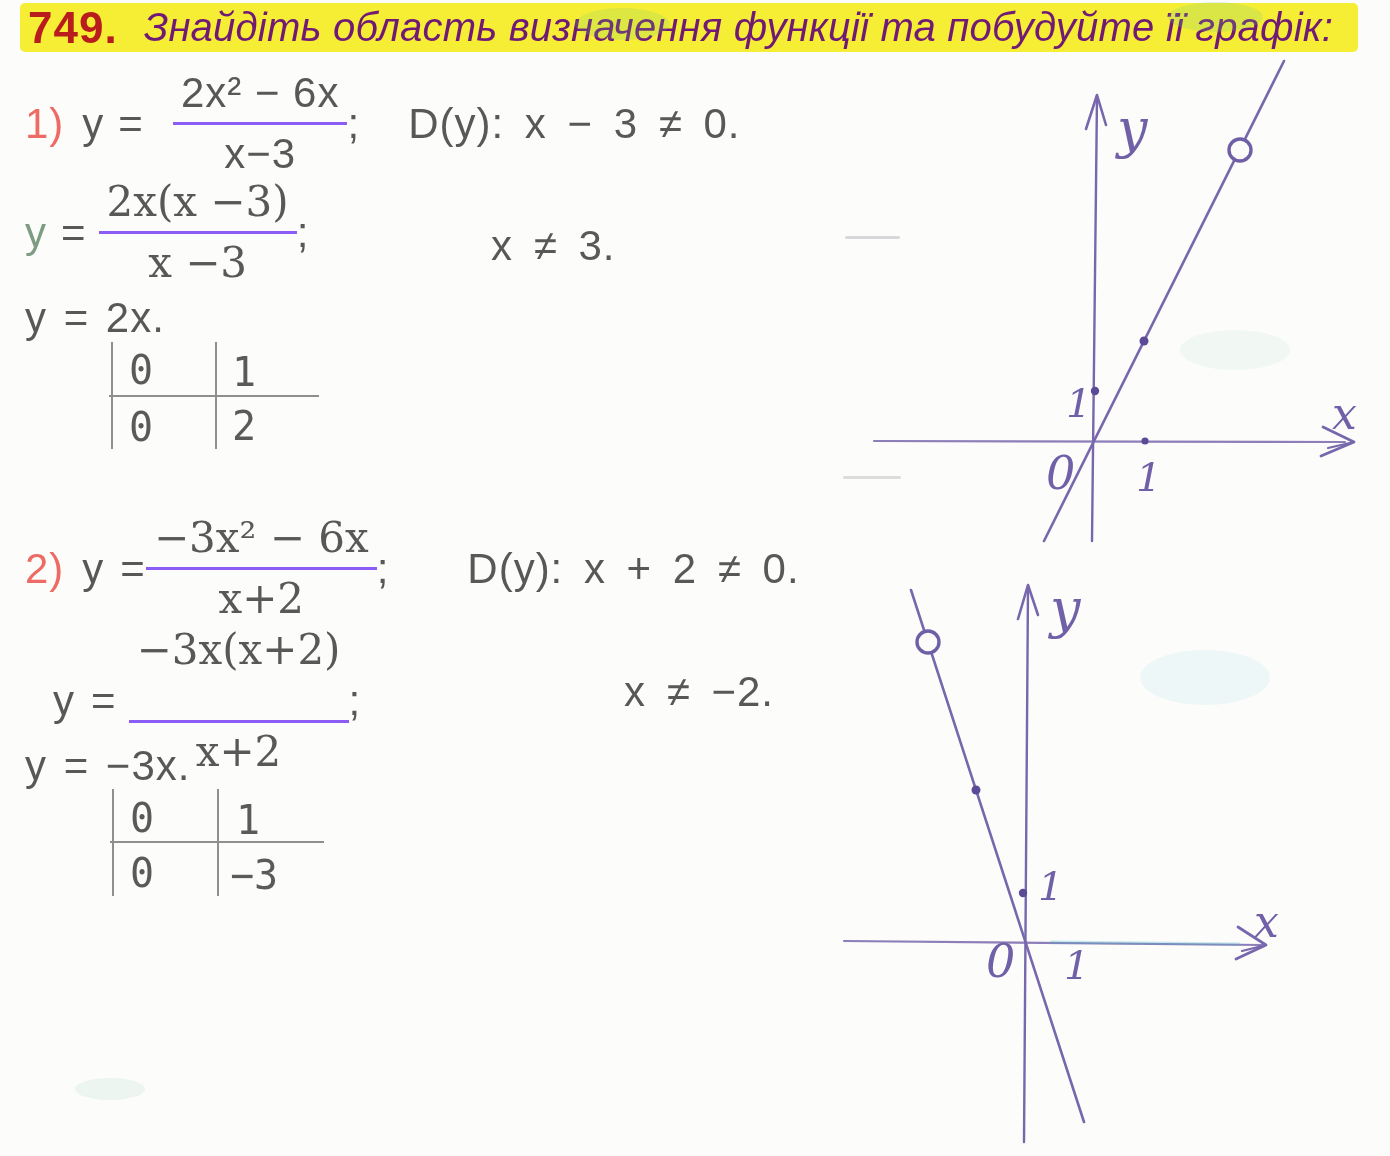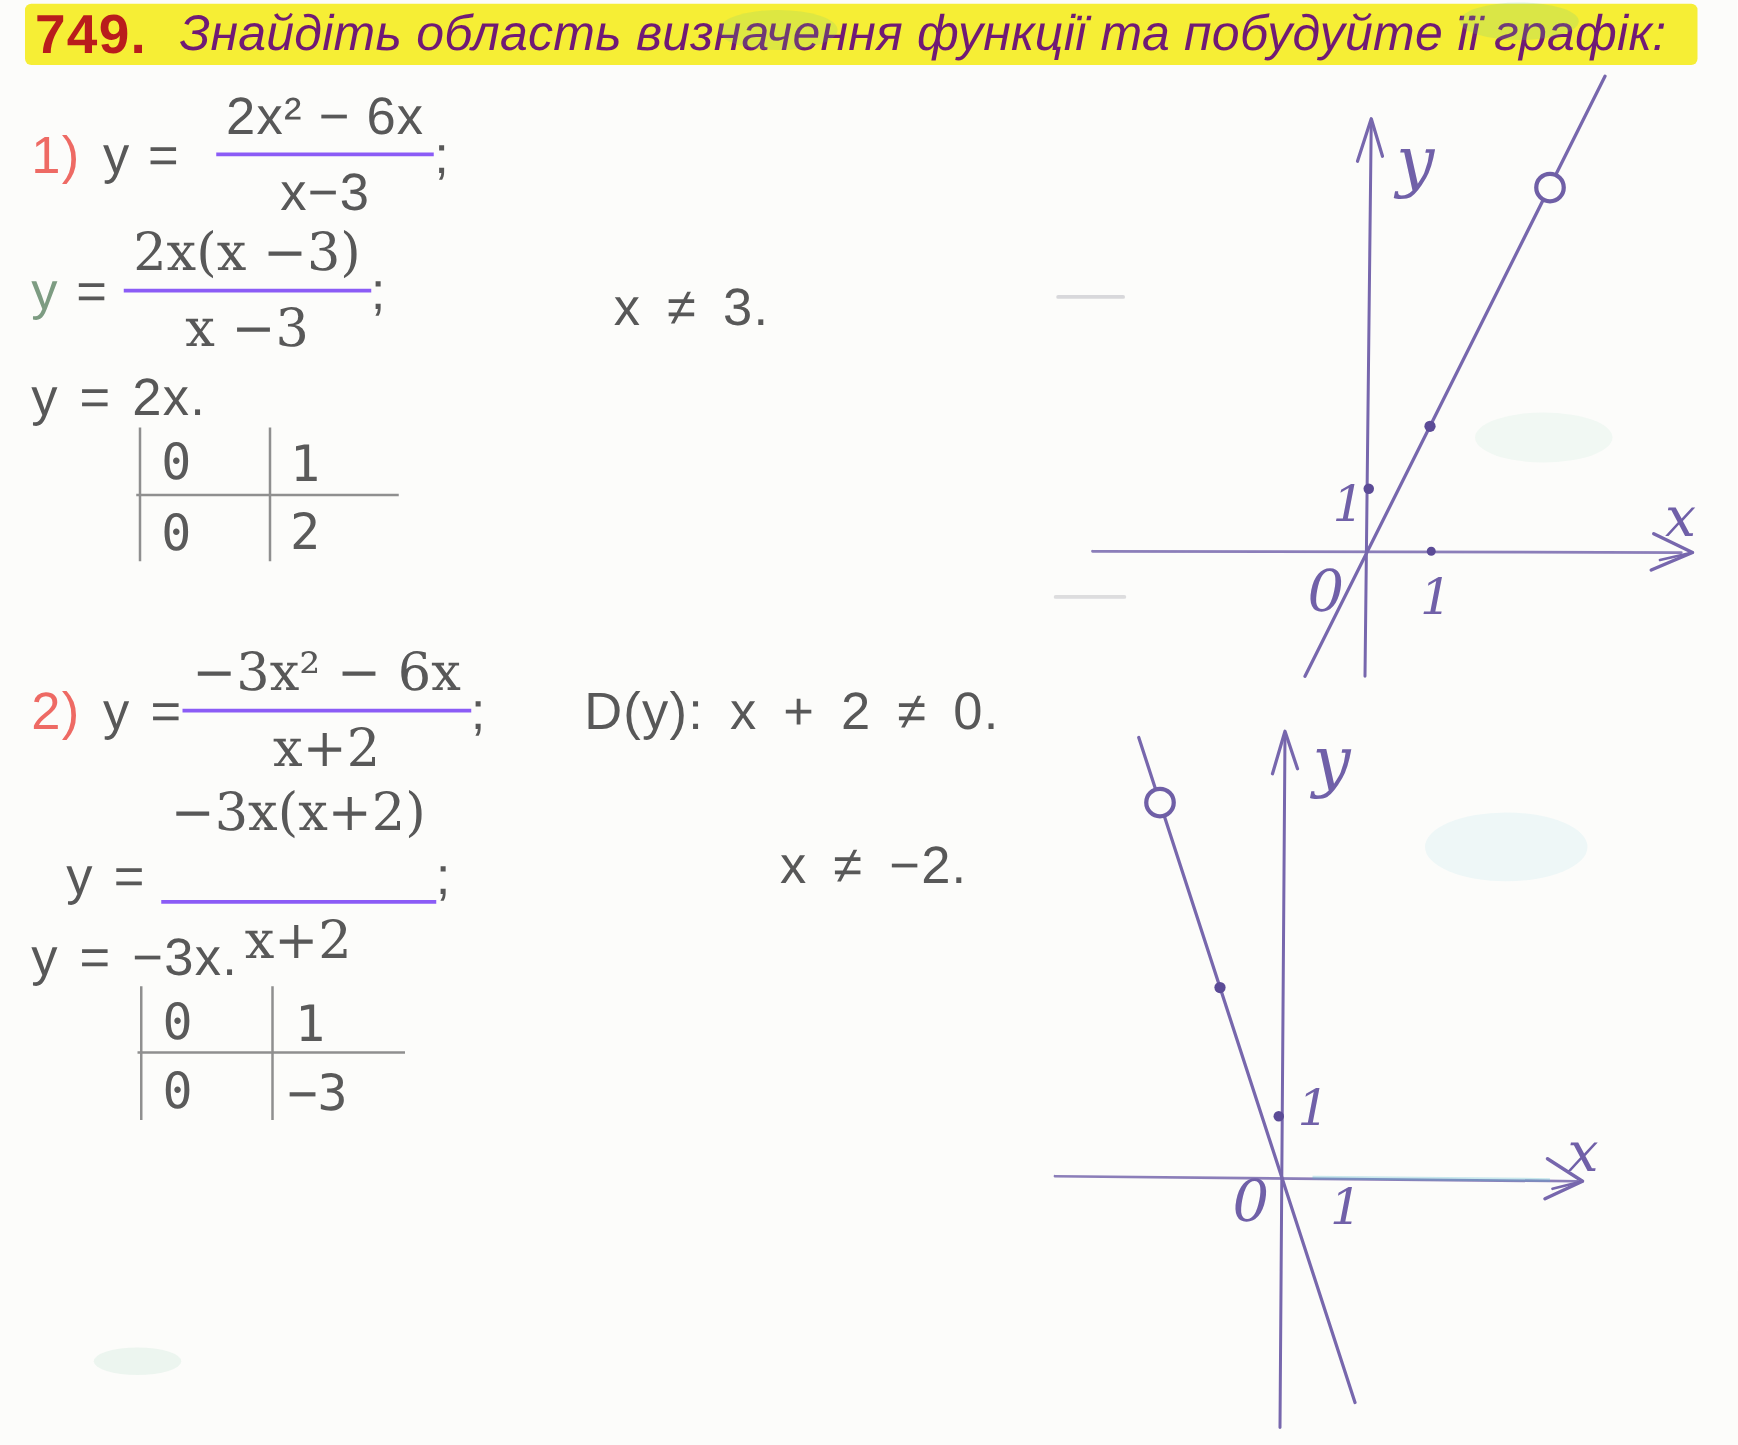--- a/index.html
+++ b/index.html
@@ -45,20 +45,21 @@
 
   <div class="math-row" style="left:25px;top:71px;">
     <span class="plabel">1)</span>
     <span style="margin-left:18px;">y</span>
     <span style="margin-left:14px;">=</span>
     <span class="frac" style="margin-left:29px;">
       <span class="num">2x² − 6x</span>
       <span class="den">x−3</span>
     </span>
     <span>;</span>
+    <span class="ws" style="margin-left:48px;">D(y): x − 3 ≠ 0.</span>
   </div>
 
   <div class="math-row" style="left:25px;top:180px;">
     <span class="greenish">y</span>
     <span style="margin-left:14px;">=</span>
     <span class="frac it" style="margin-left:12px;">
       <span class="num">2x(x −3)</span>
       <span class="den">x −3</span>
     </span>
     <span>;</span>

